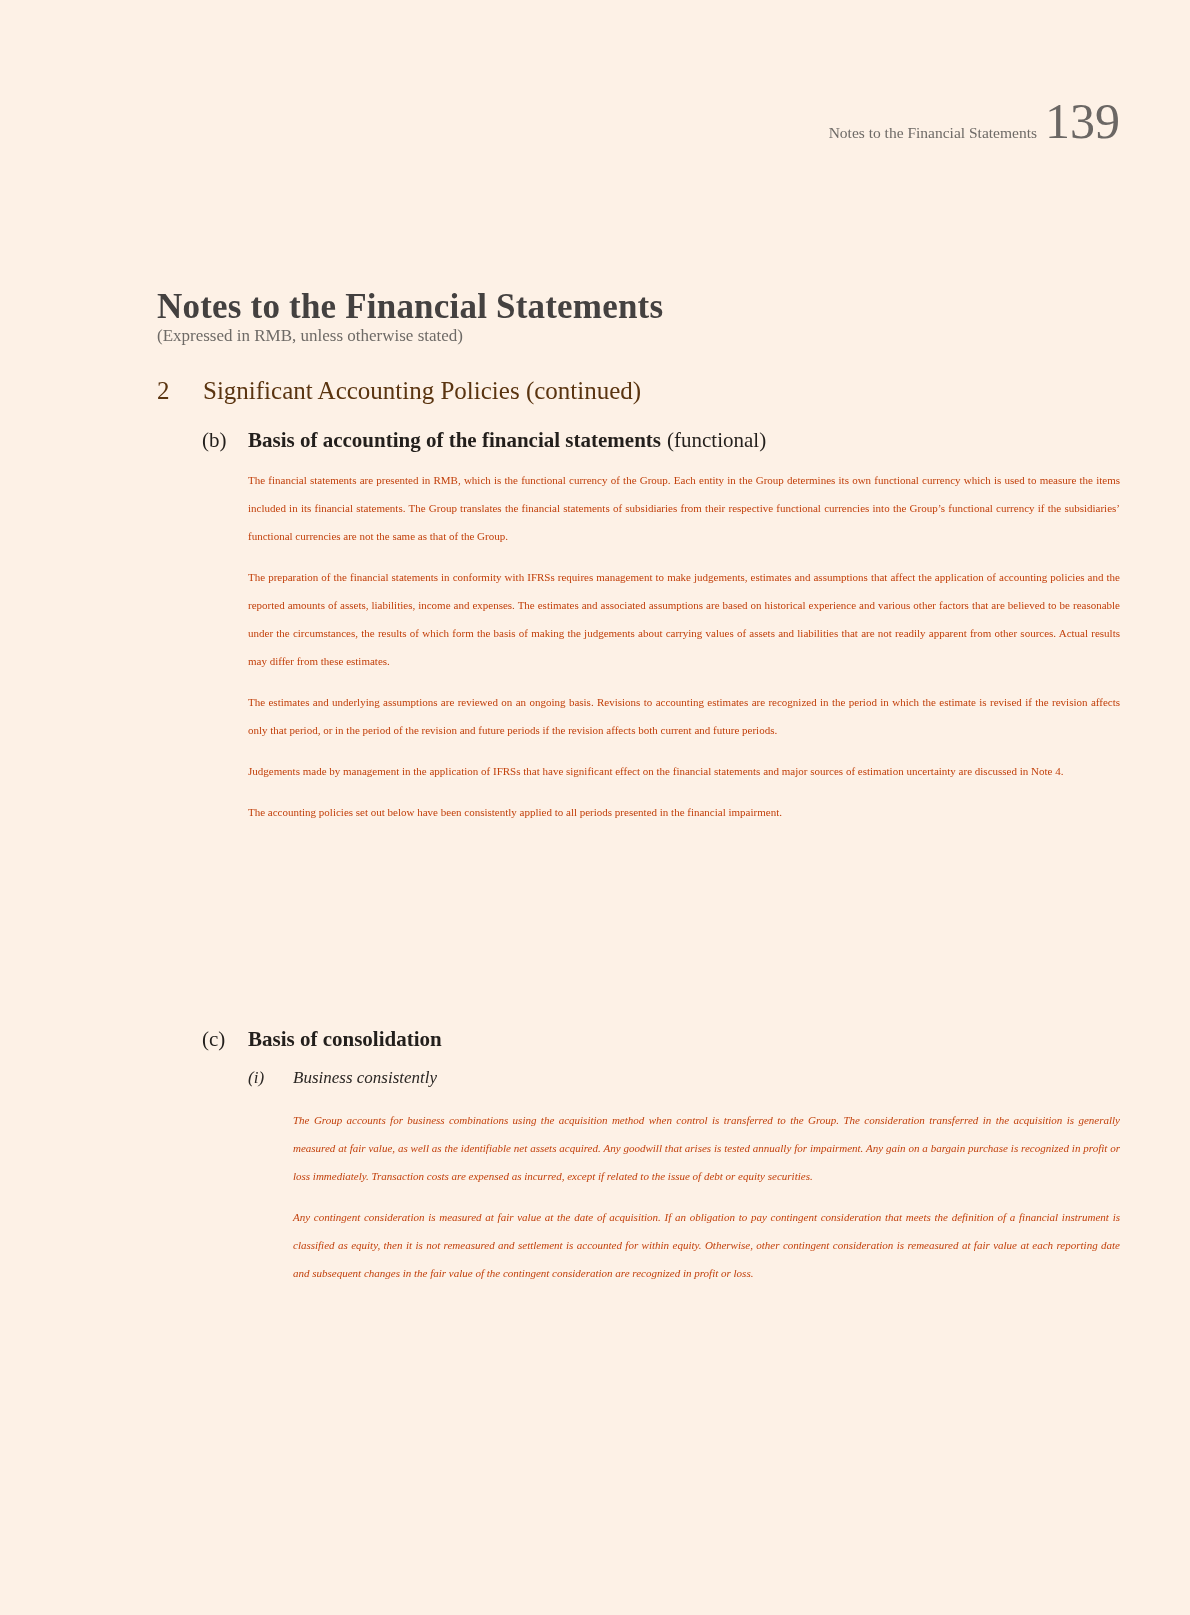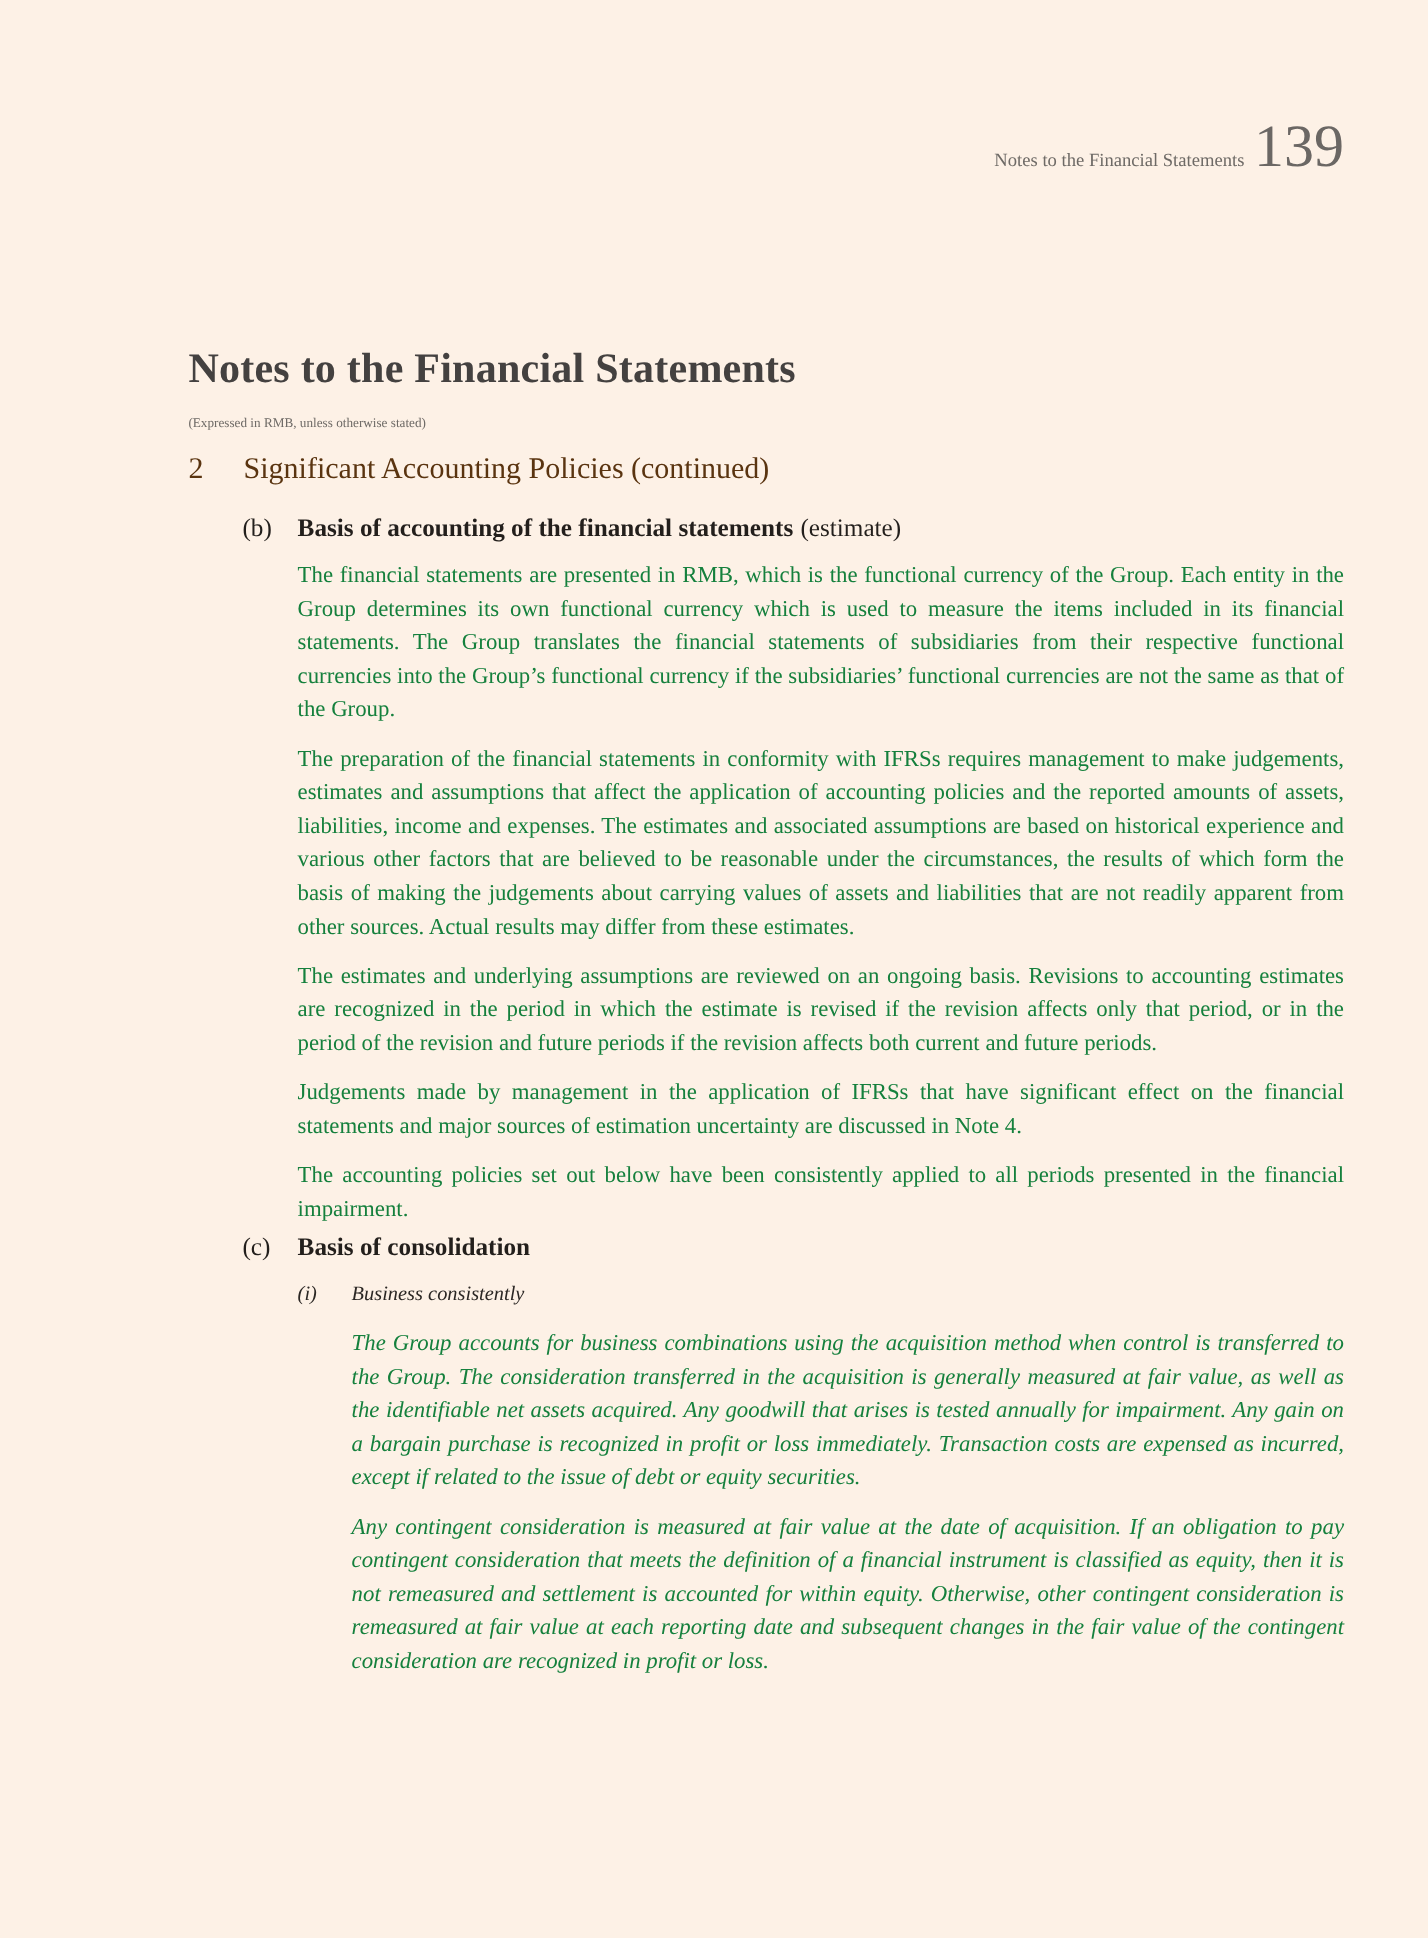--- a/index.html
+++ b/index.html
@@ -20,23 +20,23 @@
   .running-header .rh-title { font-family: "Liberation Serif", serif; font-size: 15.5px; }
   .running-header .rh-page { font-family: "Liberation Serif", serif; font-size: 50px; line-height: 1; color: #6b6764; }
 
   .doc-title {
     position: absolute; left: 113px; top: 287px;
     font-family: "Liberation Serif", serif;
     font-size: 35px; font-weight: bold; color: #444140;
     margin: 0; letter-spacing: 0.2px;
   }
   .doc-subtitle {
-    position: absolute; left: 113px; top: 347px;
+    position: absolute; left: 113px; top: 326px;
     font-family: "Liberation Serif", serif;
-    font-size: 11px; color: #6e6a66;
+    font-size: 17px; color: #6e6a66;
   }
   .section-heading {
     position: absolute; left: 113px; top: 377px;
     font-family: "Liberation Serif", serif;
     font-size: 25px; color: #5a3410;
     display: flex;
   }
   .section-heading .num { width: 46px; }
   .sub-heading {
     position: absolute; left: 158px;
@@ -44,22 +44,22 @@
     font-size: 21px; color: #231f1c;
     display: flex; align-items: baseline;
   }
   .sub-heading .lbl { width: 46px; font-weight: normal; }
   .sub-heading .txt { font-weight: bold; }
   .sub-heading .cont { font-weight: normal; margin-left: 6px; }
 
   .body-block {
     position: absolute;
     font-family: "Liberation Serif", serif;
-    font-size: 19px; line-height: 28px;
-    color: #15803d; text-align: justify;
+    font-size: 11px; line-height: 28px;
+    color: #c2410c; text-align: justify;
   }
   .body-block p { margin: 0 0 13px 0; }
 
   .item-heading {
     position: absolute; left: 204px; top: 1068px;
     font-family: "Liberation Serif", serif;
     font-style: italic; font-size: 17px; color: #2b2724;
     display: flex;
   }
   .item-heading .lbl { width: 45px; }
@@ -78,21 +78,21 @@
   <div class="doc-subtitle">(Expressed in RMB, unless otherwise stated)</div>
 
   <div class="section-heading">
     <span class="num">2</span>
     <span>Significant Accounting Policies (continued)</span>
   </div>
 
   <div class="sub-heading" style="top:428px;">
     <span class="lbl">(b)</span>
     <span class="txt">Basis of accounting of the financial statements</span>
-    <span class="cont">(estimate)</span>
+    <span class="cont">(functional)</span>
   </div>
 
   <div class="body-block" style="left:204px; width:872px; top:466px;">
     <p>The financial statements are presented in RMB, which is the functional currency of the Group. Each entity in the Group determines its own functional currency which is used to measure the items included in its financial statements. The Group translates the financial statements of subsidiaries from their respective functional currencies into the Group’s functional currency if the subsidiaries’ functional currencies are not the same as that of the Group.</p>
     <p>The preparation of the financial statements in conformity with IFRSs requires management to make judgements, estimates and assumptions that affect the application of accounting policies and the reported amounts of assets, liabilities, income and expenses. The estimates and associated assumptions are based on historical experience and various other factors that are believed to be reasonable under the circumstances, the results of which form the basis of making the judgements about carrying values of assets and liabilities that are not readily apparent from other sources. Actual results may differ from these estimates.</p>
     <p>The estimates and underlying assumptions are reviewed on an ongoing basis. Revisions to accounting estimates are recognized in the period in which the estimate is revised if the revision affects only that period, or in the period of the revision and future periods if the revision affects both current and future periods.</p>
     <p>Judgements made by management in the application of IFRSs that have significant effect on the financial statements and major sources of estimation uncertainty are discussed in Note 4.</p>
     <p>The accounting policies set out below have been consistently applied to all periods presented in the financial impairment.</p>
   </div>
 

